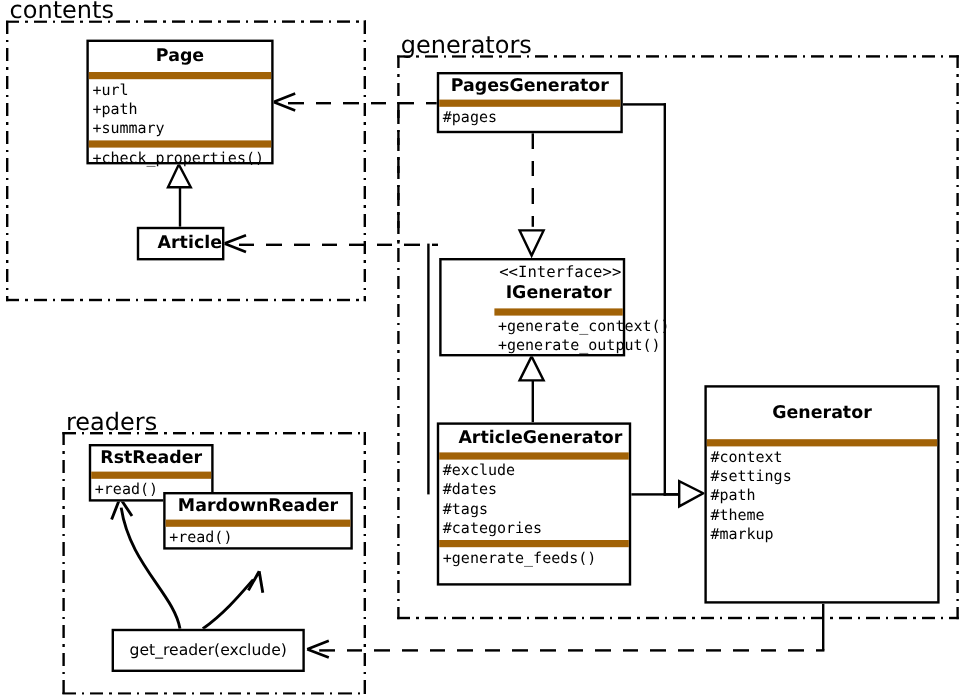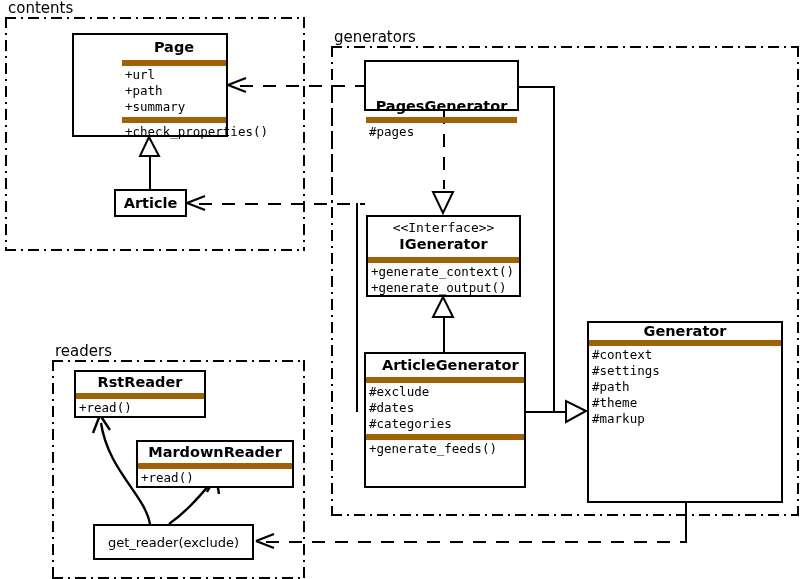--- a/index.html
+++ b/index.html
@@ -39,21 +39,21 @@
     background-image: repeating-linear-gradient(
       to bottom,
       #000 0px, #000 11px,
       transparent 11px, transparent 16px,
       #000 16px, #000 18px,
       transparent 18px, transparent 23px
     );
   }
   .pkg-label {
     position: absolute;
-    font-size: 15px;
+    font-size: 20px;
     color: #000;
     background: #ffffff;
     padding: 0 3px;
     white-space: nowrap;
     line-height: 17px;
   }
 
   
   .uml-class {
     position: absolute;
@@ -196,85 +196,86 @@
     <path d="M 187,203 L 205,196 M 187,203 L 205,210" fill="none" stroke="#000" stroke-width="2.2"></path>
     <path d="M 256,541 L 274,534 M 256,541 L 274,548" fill="none" stroke="#000" stroke-width="2.2"></path>
 
     <path d="M 150,524 C 145,495 108,470 101,423" fill="none" stroke="#000" stroke-width="2.4"></path>
     <path d="M 100,415 L 93,433 M 100,415 L 110,430" fill="none" stroke="#000" stroke-width="2.4"></path>
 
     <path d="M 169,524 C 186,512 198,498 211,483" fill="none" stroke="#000" stroke-width="2.4"></path>
     <path d="M 216,476 L 207,492 M 216,476 L 219,494" fill="none" stroke="#000" stroke-width="2.4"></path>
   </svg>
 
-  <div class="uml-class" style="left:72px; top:33px; width:156px; height:104px;padding-left:48px;">
+  <div class="uml-class" style="left:72px; top:33px; width:156px; height:104px;">
     <div class="uml-name">Page</div>
     <div class="uml-compartment">
       <div class="uml-feature">+url</div>
       <div class="uml-feature">+path</div>
       <div class="uml-feature">+summary</div>
     </div>
     <div class="uml-compartment">
       <div class="uml-feature">+check_properties()</div>
     </div>
   </div>
 
-  <div class="uml-class" style="left:114px; top:189px; width:73px; height:28px; display:flex; align-items:center; justify-content:center;">
+  <div class="uml-class" style="left:114px; top:189px; width:73px; height:28px; display:flex; align-items:center; justify-content:flex-end;">
     <div class="uml-name" style="padding:0;">Article</div>
   </div>
 
   <div class="uml-class" style="left:364px; top:60px; width:155px; height:51px;">
-    <div class="uml-name" style="padding:2px 4px;margin-top:34px;">PagesGenerator</div>
+    <div class="uml-name" style="padding:2px 4px;">PagesGenerator</div>
     <div class="uml-compartment">
       <div class="uml-feature">#pages</div>
     </div>
   </div>
 
-  <div class="uml-class" style="left:366px; top:215px; width:155px; height:82px;">
+  <div class="uml-class" style="left:366px; top:215px; width:155px; height:82px;padding-left:44px;">
     <div style="padding:3px 4px 4px 4px;">
       <div class="uml-stereo">&lt;&lt;Interface&gt;&gt;</div>
       <div class="uml-name" style="padding:0;">IGenerator</div>
     </div>
     <div class="uml-compartment">
       <div class="uml-feature">+generate_context()</div>
       <div class="uml-feature">+generate_output()</div>
     </div>
   </div>
 
   <div class="uml-class" style="left:364px; top:352px; width:162px; height:136px;">
     <div class="uml-name" style="padding:3px 16px;">ArticleGenerator</div>
     <div class="uml-compartment">
       <div class="uml-feature">#exclude</div>
       <div class="uml-feature">#dates</div>
+      <div class="uml-feature">#tags</div>
       <div class="uml-feature">#categories</div>
     </div>
     <div class="uml-compartment">
       <div class="uml-feature">+generate_feeds()</div>
     </div>
   </div>
 
   <div class="uml-class" style="left:587px; top:321px; width:196px; height:182px;">
-    <div class="uml-name" style="padding:0 4px;">Generator</div>
+    <div class="uml-name" style="padding:13px 4px;">Generator</div>
     <div class="uml-compartment">
       <div class="uml-feature">#context</div>
       <div class="uml-feature">#settings</div>
       <div class="uml-feature">#path</div>
       <div class="uml-feature">#theme</div>
       <div class="uml-feature">#markup</div>
     </div>
   </div>
 
-  <div class="uml-class" style="left:74px; top:370px; width:132px; height:48px;">
+  <div class="uml-class" style="left:74px; top:370px; width:104px; height:48px;">
     <div class="uml-name" style="padding:2px 4px;">RstReader</div>
     <div class="uml-compartment">
       <div class="uml-feature">+read()</div>
     </div>
   </div>
 
-  <div class="uml-class" style="left:136px; top:440px; width:158px; height:48px;">
+  <div class="uml-class" style="left:136px; top:410px; width:158px; height:48px;">
     <div class="uml-name" style="padding:2px 4px;">MardownReader</div>
     <div class="uml-compartment">
       <div class="uml-feature">+read()</div>
     </div>
   </div>
 
   <div class="plain-box" style="left:93px; top:524px; width:161px; height:36px;">
     <span>get_reader(exclude)</span>
   </div>
 

